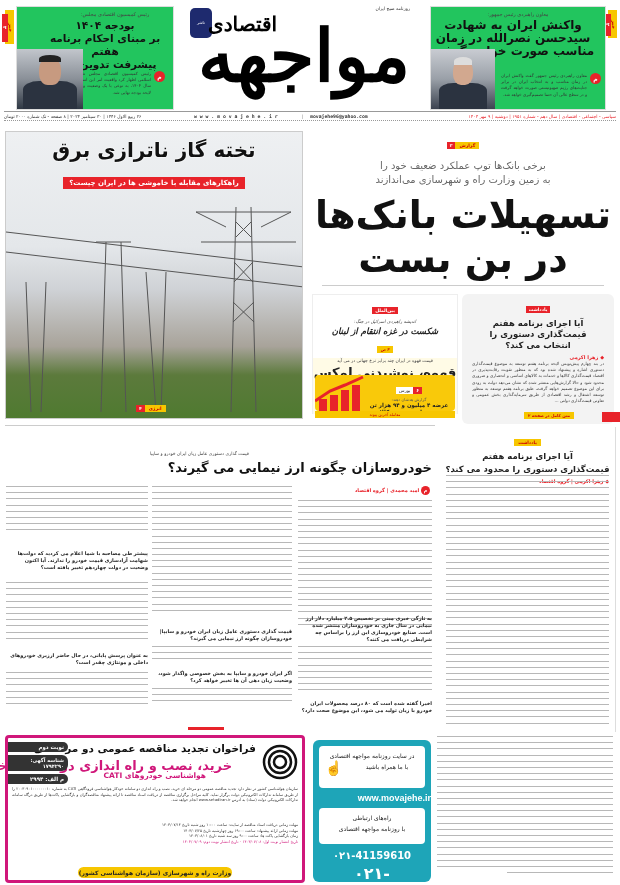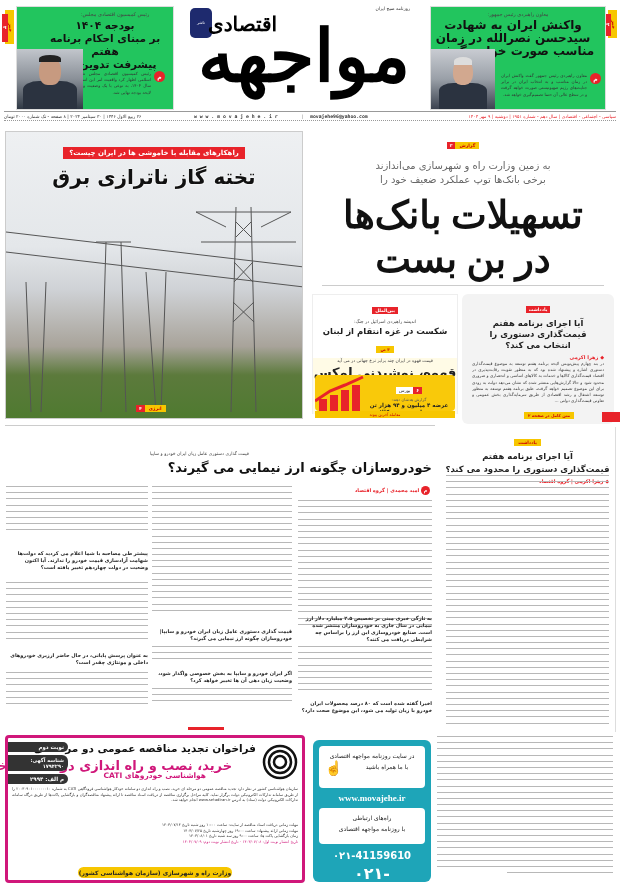--- a/index.html
+++ b/index.html
@@ -90,35 +90,35 @@
   <span class="abs" style="left:298px;top:0;color:#777">|</span>
   <span class="abs" style="left:306px;top:0;direction:ltr;font-family:'DejaVu Sans Mono',monospace;font-size:4.8px;font-weight:bold">movajehe96@yahoo.com</span>
   <span class="abs" style="left:0;top:0">۲۶ ربیع الاول ۱۴۴۶ | ۳۰ سپتامبر ۲۰۲۴ | ۸ صفحه - تک شماره ۲۰۰۰ تومان</span>
 </div>
 
 <div class="abs" style="left:312px;top:128px;width:302px;height:162px;">
   <div style="text-align:center;margin-top:4px;">
     <span class="pill">گزارش</span><span class="pill-red">۳</span>
   </div>
   <div style="text-align:center;font-size:10px;line-height:14px;color:#666;margin-top:8px;">
+    <div>برخی بانک‌ها توپ عملکرد ضعیف خود را</div>
     <div>به زمین وزارت راه و شهرسازی می‌اندازند</div>
-    <div>برخی بانک‌ها توپ عملکرد ضعیف خود را</div>
-  </div>
-  <div style="text-align:center;font-size:38px;line-height:44px;font-weight:900;color:#111;margin-top:6px;font-family:Liberation Serif, serif;">
+  </div>
+  <div style="text-align:center;font-size:38px;line-height:44px;font-weight:900;color:#111;margin-top:6px;">
     <div>تسهیلات بانک‌ها</div>
     <div>در بن بست</div>
   </div>
   <div class="section-rule" style="left:10px;right:10px;bottom:4px"></div>
 </div>
 
 <div class="boxcard" style="left:5px;top:131px;width:298px;height:288px;border-color:#ccc;overflow:hidden;background:linear-gradient(180deg,#eef0f2 0%,#e4e7ea 40%,#cfd2d6 55%,#a8a39a 75%,#5c7a3c 85%,#4f7a30 100%);">
+  <div style="text-align:center;font-size:20px;font-weight:900;margin-top:6px;color:#111;text-shadow:0 0 2px #fff,0 0 2px #fff;">تخته گاز ناترازی برق</div>
   <div style="text-align:center;margin-top:8px;">
     <span style="background:#e8232a;color:#fff;font-size:7px;padding:2px 6px;font-weight:bold;">راهکارهای مقابله با خاموشی ها در ایران چیست؟</span>
   </div>
-  <div style="text-align:center;font-size:20px;font-weight:900;margin-top:6px;color:#111;text-shadow:0 0 2px #fff,0 0 2px #fff;">تخته گاز ناترازی برق</div>
 
   <svg class="abs" style="left:0;top:60px" width="298" height="230">
     <g stroke="#555" stroke-width="1" fill="none">
       <line x1="190" y1="20" x2="285" y2="20"></line>
         <line x1="190" y1="20" x2="220" y2="35"></line>
         <line x1="285" y1="20" x2="255" y2="35"></line>
       <line x1="230" y1="15" x2="225" y2="220"></line>
         <line x1="245" y1="15" x2="250" y2="220"></line>
       <line x1="195" y1="50" x2="290" y2="50"></line>
       <line x1="230" y1="30" x2="245" y2="45"></line>
@@ -140,21 +140,21 @@
   </svg>
   <div class="abs" style="left:130px;bottom:4px;">
     <span class="pill">انرژی</span><span class="pill-red">۴</span>
   </div>
 </div>
 
 <div class="abs" style="left:312px;top:294px;width:146px;height:120px;border:1px solid #eee;">
   <div style="text-align:center;margin-top:2px">
     <span class="pill-red">بین‌الملل</span>
   </div>
-  <div style="text-align:center;margin-top:3px;">
+  <div style="text-align:center;margin-top:3px;font-style:italic;">
     <div style="font-size:4.5px;color:#444">اندیشه راهبردی اسرائیل در جنگ:</div>
     <div style="font-size:8.5px;font-weight:bold;margin-top:2px">شکست در غزه انتقام از لبنان</div>
     <span class="pill" style="font-size:4px;margin-top:2px">۳ ص</span>
   </div>
   <div style="text-align:center;margin-top:3px;background:#fffbe6;">
     <div style="font-size:4.5px;color:#444">قیمت قهوه در ایران چند برابر نرخ جهانی در می آید</div>
     <div style="font-size:13px;font-weight:bold;margin-top:2px">قهوه، نوشیدنی لوکس و گران</div>
     <span class="pill" style="font-size:4px;margin-top:2px">۵ ص</span>
   </div>
 </div>
@@ -384,21 +384,21 @@
     <div></div>
 </div>
 <div class="abs" style="left:188px;top:727px;width:36px;height:3px;background:#e8232a"></div>
 
 <div class="abs" style="left:313px;top:740px;width:118px;height:142px;background:#1ea5b8;border-radius:6px;">
   <div class="abs" style="left:6px;top:6px;width:106px;height:42px;background:#fff;border-radius:4px;text-align:center;font-family:'DejaVu Serif',serif;">
     <div style="font-size:6px;margin-top:6px;">در سایت روزنامه مواجهه اقتصادی</div>
     <div style="font-size:6px;margin-top:4px;padding-left:30px">با ما همراه باشید</div>
     <div class="abs" style="left:6px;top:14px;font-size:14px;">☝</div>
   </div>
-  <div style="position:absolute;left:0;right:0;top:53px;text-align:center;direction:ltr;color:#fff;font-weight:bold;font-size:9px;font-family:Liberation Serif, serif">www.movajehe.ir</div>
+  <div style="position:absolute;left:0;right:0;top:53px;text-align:right;direction:ltr;color:#fff;font-weight:bold;font-size:9px;font-family:Liberation Sans, sans-serif">www.movajehe.ir</div>
   <div class="abs" style="left:6px;top:68px;width:106px;height:36px;background:#fff;border-radius:4px;text-align:center;font-family:'DejaVu Serif',serif;">
     <div style="font-size:6px;margin-top:6px">راه‌های ارتباطی</div>
     <div style="font-size:6px;margin-top:4px">با روزنامه مواجهه اقتصادی</div>
   </div>
   <div style="position:absolute;left:0;right:0;top:110px;text-align:center;color:#fff;font-weight:bold;font-size:10px;direction:ltr">۰۲۱-41159610</div>
   <div style="position:absolute;left:0;right:0;top:124px;text-align:center;color:#fff;font-weight:bold;font-size:16px;direction:ltr">۰۲۱- ۶۶۹۷۳۶۷۸</div>
 </div>
 
 <div class="abs" style="left:5px;top:735px;width:300px;height:148px;border:3px solid #d0177a;border-radius:4px;background:#fff;">
   <div class="abs" style="right:4px;top:6px;width:36px;height:36px;">

